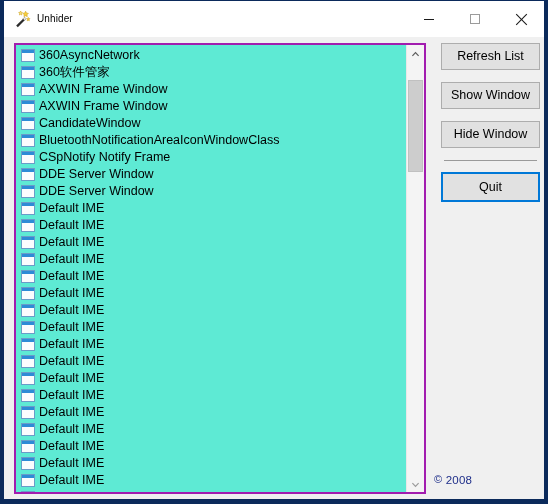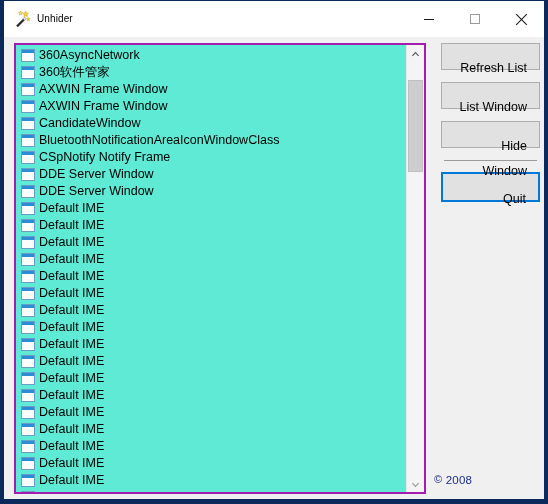--- a/index.html
+++ b/index.html
@@ -195,23 +195,23 @@
     width: 99px;
     height: 27px;
     margin-bottom: 12px;
     box-sizing: border-box;
     background: #e1e1e1;
     border: 1px solid #adadad;
     font-family: "Liberation Sans", "DejaVu Sans", sans-serif;
     font-size: 12.5px;
     color: #000000;
     cursor: default;
-    padding: 12px;
+    padding: 0;
     line-height: 25px;
-    text-align: right;
+    text-align: center;
   }
   .separator {
     width: 93px;
     height: 1px;
     background: #9a9a9a;
     margin: 10px 0 11px 3px;
   }
   .btn.default-btn {
     border: 2px solid #0078d7;
     height: 30px;
@@ -411,21 +411,21 @@
             <svg width="9" height="9" viewBox="0 0 9 9">
               <path d="M1.4 3.2 L4.5 6.4 L7.6 3.2" fill="none" stroke="#9a9a9a" stroke-width="1.2"></path>
             </svg>
           </span>
         </div>
       </div>
     </div>
 
     <div class="btn-col">
       <button class="btn">Refresh List</button>
-      <button class="btn">List Window</button>
+      <button class="btn">Show Window</button>
       <button class="btn">Hide Window</button>
       <div class="separator"></div>
       <button class="btn default-btn">Quit</button>
     </div>
 
     <div class="copyright">
       <span class="copy-sym">©</span>
       <span>2008</span>
     </div>
 

